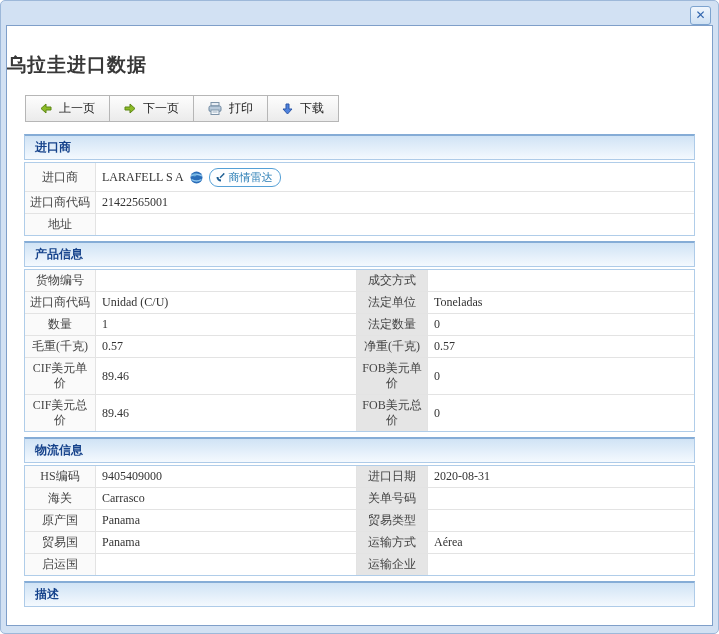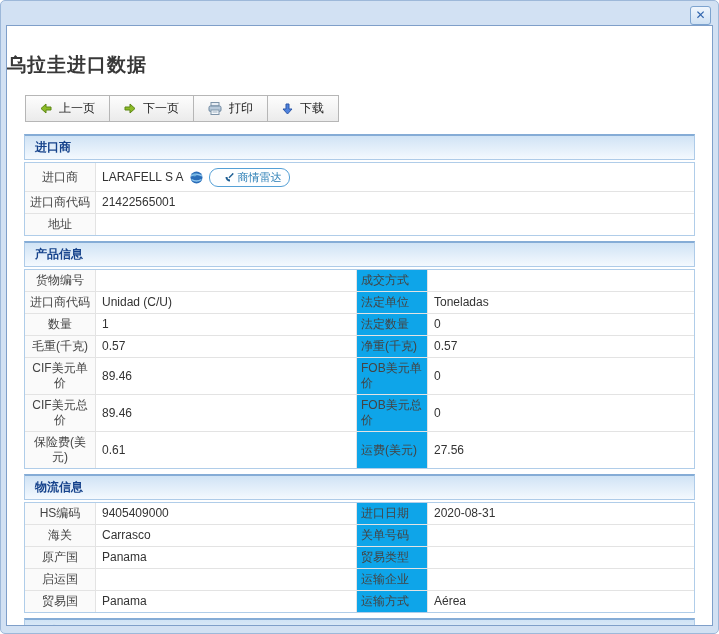--- a/index.html
+++ b/index.html
@@ -36,46 +36,46 @@
   }
   .tbtn{
     display:flex;align-items:center;gap:7px;
     padding:4px 14px;font-size:12px;color:#222;
     background:linear-gradient(#fdfdfd,#ebebeb);
     border-right:1px solid #b6b6b6;cursor:pointer;white-space:nowrap;
   }
   .tbtn:last-child{border-right:none;}
   .tbtn svg{display:block;}
   
-  .section{margin:5px 17px 4px 17px;}
+  .section{margin:5px 17px 4px 17px;font-family:Liberation Serif, serif;}
   .sec-header{
     border:1px solid #aecbe8;border-top:2px solid #85acd6;
     background:linear-gradient(#d0e3f5,#f4f9fe);
     color:#15428b;font-weight:bold;font-size:12px;
     padding:3px 10px;
   }
   .sec-table{
     border:1px solid #b0cde9;margin-top:2px;background:#fff;
   }
   table{width:100%;border-spacing:0;font-size:12px;color:#333;table-layout:fixed;}
   td{padding:3px 6px;vertical-align:middle;line-height:15px;word-wrap:break-word;}
   tr + tr td{border-top:1px solid #e3e3e3;}
   td.lbl{
     width:62px;padding:3px 4px;background:#fafafa;
     text-align:center;color:#444;border-right:1px solid #e3e3e3;
   }
   td.val1{width:248px;border-right:1px solid #e3e3e3;}
-  td.lbl2{width:62px;padding:3px 4px;background:#0ea5e9;
-    text-align:left;color:#444;border-right:1px solid #e3e3e3;}
+  td.lbl2{width:62px;padding:3px 4px;background:#e5e5e5;
+    text-align:center;color:#444;border-right:1px solid #e3e3e3;}
   
   .company-cell{display:flex;align-items:center;gap:6px;height:20px;}
   .radar-badge{
     display:inline-flex;align-items:center;gap:3px;
     border:1px solid #55a0d6;border-radius:9px;
-    padding:1px 7px 1px 14px;color:#2a7db5;font-size:11px;
+    padding:1px 7px 1px 5px;color:#2a7db5;font-size:11px;
     background:#fdfeff;cursor:pointer;white-space:nowrap;
   }
 </style>
 </head>
 <body>
 
 <div class="frame">
   <div class="close-btn">✕</div>
 
   <div class="panel">
@@ -200,26 +200,20 @@
             <td class="val1">89.46</td>
             <td class="lbl2">FOB美元单价</td>
             <td>0</td>
           </tr>
           <tr>
             <td class="lbl">CIF美元总价</td>
             <td class="val1">89.46</td>
             <td class="lbl2">FOB美元总价</td>
             <td>0</td>
           </tr>
-          <tr>
-            <td class="lbl">保险费(美元)</td>
-            <td class="val1">0.61</td>
-            <td class="lbl2">运费(美元)</td>
-            <td>27.56</td>
-          </tr>
         </tbody>
           </table>
       </div>
     </div>
 
     
     <div class="section">
       <div class="sec-header">物流信息</div>
       <div class="sec-table">
         <table>
@@ -236,31 +230,31 @@
             <td class="lbl2">关单号码</td>
             <td></td>
           </tr>
           <tr>
             <td class="lbl">原产国</td>
             <td class="val1">Panama</td>
             <td class="lbl2">贸易类型</td>
             <td></td>
           </tr>
           <tr>
-            <td class="lbl">启运国</td>
-            <td class="val1"></td>
-            <td class="lbl2">运输企业</td>
-            <td></td>
-          </tr>
-          <tr>
             <td class="lbl">贸易国</td>
             <td class="val1">Panama</td>
             <td class="lbl2">运输方式</td>
             <td>Aérea</td>
           </tr>
+          <tr>
+            <td class="lbl">启运国</td>
+            <td class="val1"></td>
+            <td class="lbl2">运输企业</td>
+            <td></td>
+          </tr>
         </tbody>
           </table>
       </div>
     </div>
 
     
     <div class="section">
       <div class="sec-header">描述</div>
 
     </div>

